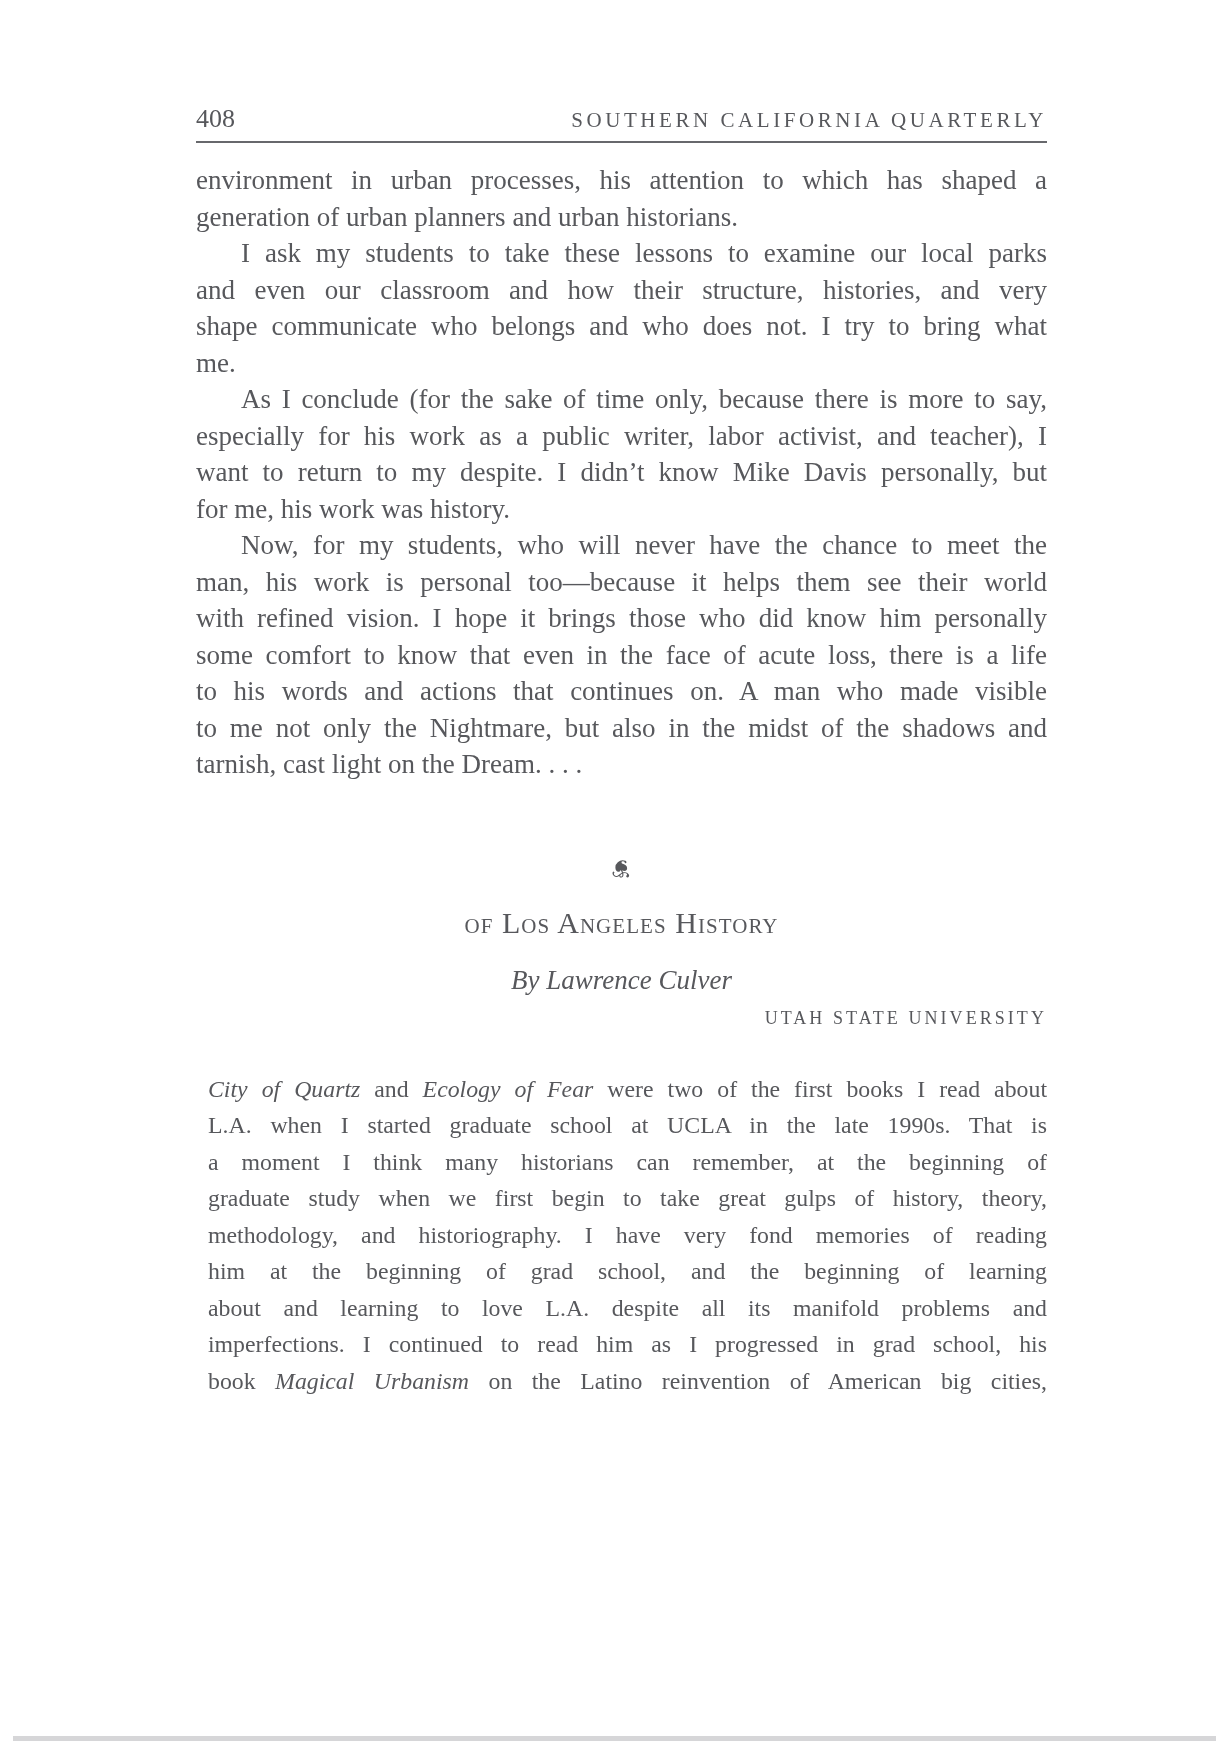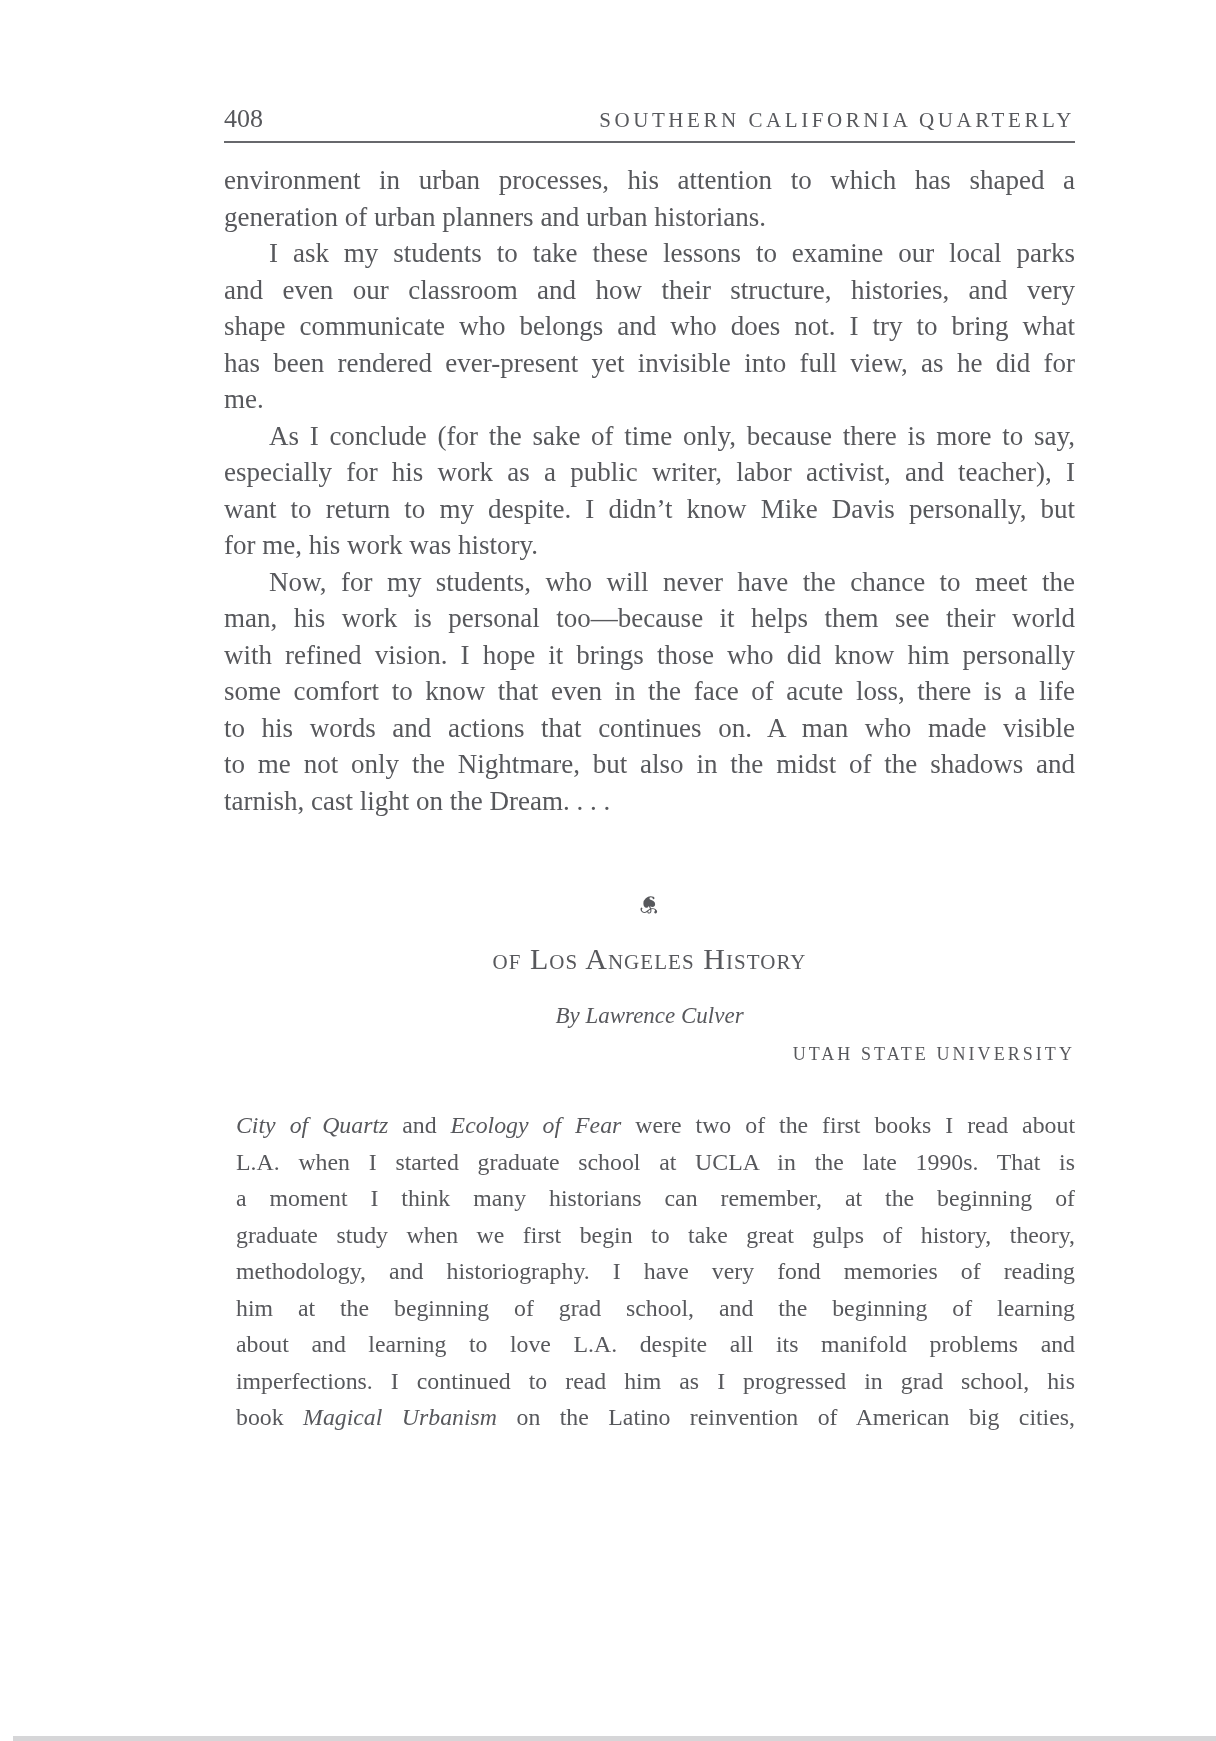--- a/index.html
+++ b/index.html
@@ -2,35 +2,35 @@
 <html style="--text: #57585c; --rule: #67686c; --edge_bar: #d6d6d8; --paper: #ffffff;"><head>
 <meta charset="utf-8">
 <style>
   html,body{margin:0;padding:0;}
   body{
     width:1216px;height:1741px;position:relative;overflow:hidden;
     background:var(--paper,#ffffff);
     color:var(--text,#57585c);
     font-family:"Liberation Serif", serif;
   }
-  .textblock{position:absolute;left:224px;top:0;width:851px;}
+  .textblock{position:absolute;left:196px;top:0;width:851px;}
   .running-header{position:relative;margin-top:99px;height:36px;}
   .page-number{position:absolute;left:0;bottom:3px;font-size:26px;line-height:1;}
   .journal-title{text-align:right;font-size:21px;letter-spacing:0.17em;padding-top:9px;line-height:1.2;}
   .head-rule{border:none;border-top:2.5px solid var(--rule,#67686c);margin:6px 0 0 0;}
   .bodycopy{margin-top:19px;font-size:27px;line-height:36.5px;}
   .opening{margin-top:40px;font-size:23.8px;line-height:36.5px;margin-left:12px;}
   .line{text-align:justify;text-align-last:justify;}
   .line.end{text-align-last:left;}
   .line.indent{padding-left:45px;}
   .it{font-style:italic;}
   .divider{text-align:center;margin-top:70px;line-height:30px;}
   .ornament{font-family:"DejaVu Sans",sans-serif;font-size:25px;display:inline-block;transform:scaleY(-1);}
   .article-title{margin-top:16px;text-align:center;font-variant:small-caps;font-size:30px;line-height:41px;letter-spacing:0.035em;}
-  .byline{margin-top:21px;text-align:center;font-style:italic;font-size:23px;line-height:32px;}
+  .byline{margin-top:21px;text-align:center;font-style:italic;font-size:27px;line-height:32px;}
   .affiliation{margin-top:9px;text-align:right;font-size:18px;letter-spacing:0.17em;line-height:26px;}
   .edge-bar{position:absolute;left:13px;right:0;bottom:0;height:5px;background:var(--edge_bar,#d6d6d8);}
 </style>
 </head>
 <body>
 
 <div class="textblock">
 
   <div class="running-header">
     <span class="page-number">408</span>
@@ -40,21 +40,20 @@
 
   <div class="bodycopy">
     <div>
       <div class="line">environment in urban processes, his attention to which has shaped a</div>
       <div class="line end">generation of urban planners and urban historians.</div>
     </div>
     <div>
       <div class="line indent">I ask my students to take these lessons to examine our local parks</div>
       <div class="line">and even our classroom and how their structure, histories, and very</div>
       <div class="line">shape communicate who belongs and who does not. I try to bring what</div>
-      <div class="line">has been rendered ever-present yet invisible into full view, as he did for</div>
       <div class="line end">me.</div>
     </div>
     <div>
       <div class="line indent">As I conclude (for the sake of time only, because there is more to say,</div>
       <div class="line">especially for his work as a public writer, labor activist, and teacher), I</div>
       <div class="line">want to return to my despite. I didn’t know Mike Davis personally, but</div>
       <div class="line end">for me, his work was history.</div>
     </div>
     <div>
       <div class="line indent">Now, for my students, who will never have the chance to meet the</div>

